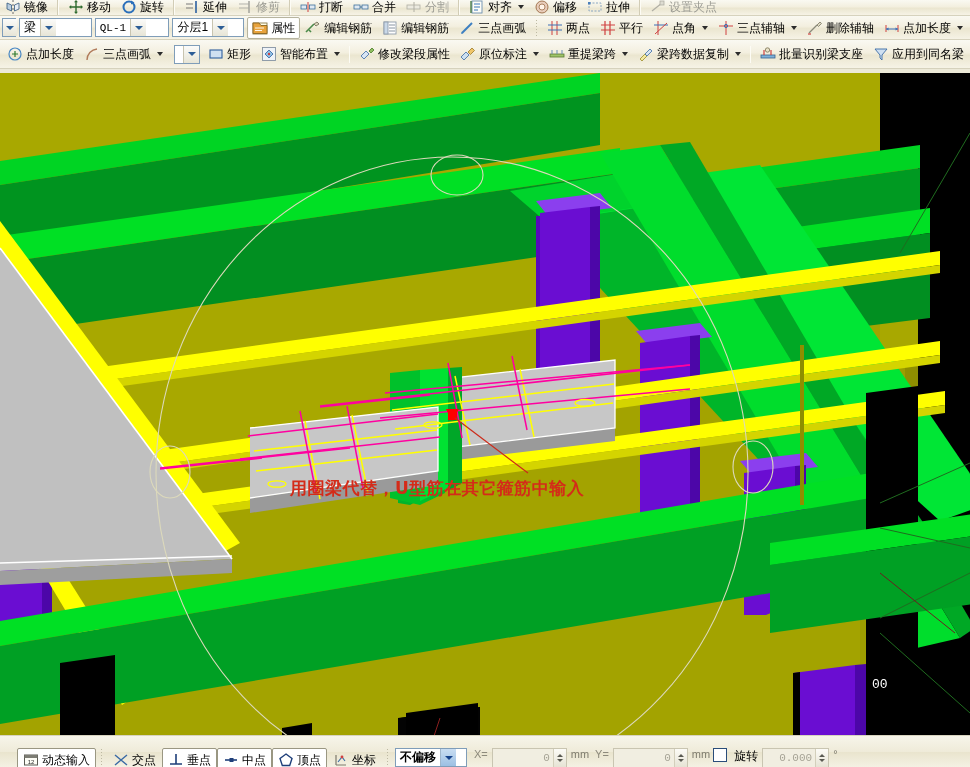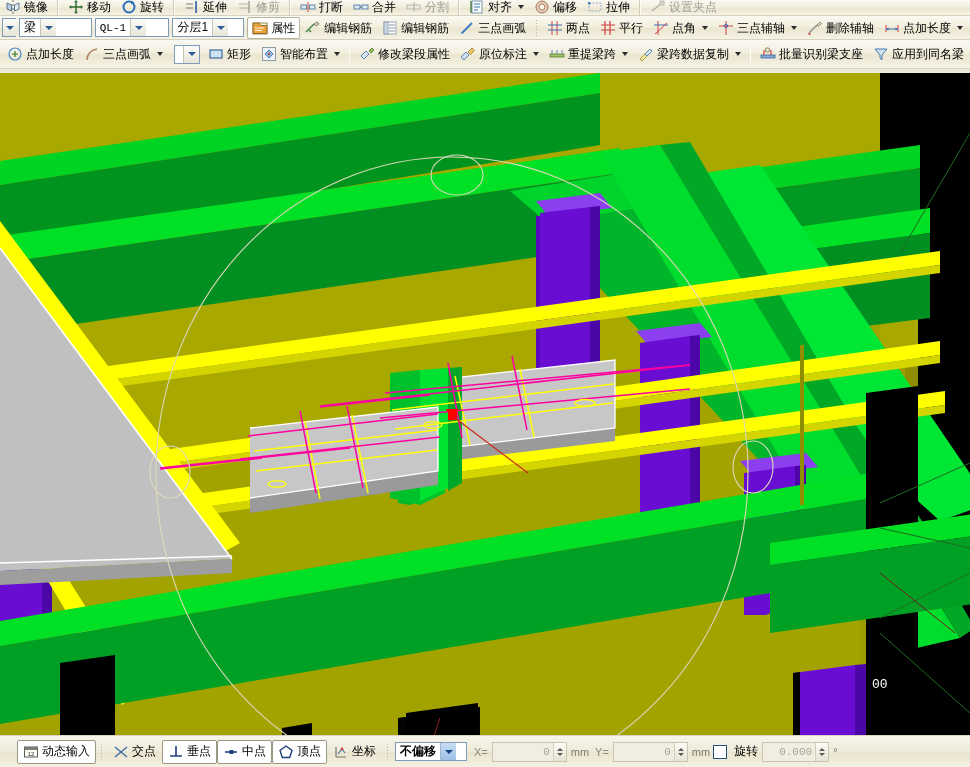--- a/index.html
+++ b/index.html
@@ -90,21 +90,21 @@
     background:#000;overflow:hidden;
   }
   #viewport svg{position:absolute;left:0;top:0;}
 
   
   #statusbar{
     position:absolute;left:0;top:735px;width:970px;height:32px;
     box-sizing:border-box;
     background:linear-gradient(to bottom,#f7f5ea 0%,#efebd9 50%,#e9e4cd 51%,#f4f1e3 100%);
     border-top:1px solid #d8d4bf;
-    display:flex;align-items:center;padding:4px 2px;
+    display:flex;align-items:flex-start;padding:12px 2px;
     white-space:nowrap;overflow:hidden;
   }
   .sbtn{
     display:inline-flex;align-items:center;gap:3px;
     height:22px;padding:0 5px;font-size:12px;color:#000;
     border:1px solid transparent;border-radius:2px;cursor:default;
   }
   .sbtn.on{
     border:1px solid #9a9782;background:#ffffff;
   }
@@ -693,20 +693,21 @@
 
         <line x1="880" y1="430" x2="970" y2="390" stroke="#1f6b1f" stroke-width="1"></line>
         <line x1="880" y1="455" x2="970" y2="475" stroke="#1f6b1f" stroke-width="1"></line>
         <line x1="880" y1="545" x2="970" y2="500" stroke="#1f6b1f" stroke-width="1"></line>
         <line x1="880" y1="560" x2="970" y2="640" stroke="#1f6b1f" stroke-width="1"></line>
         <line x1="880" y1="500" x2="955" y2="560" stroke="#6b1f1f" stroke-width="1"></line>
         <line x1="900" y1="180" x2="970" y2="60" stroke="#1f6b1f" stroke-width="1"></line>
       </g>
     </svg>
 
+    <div class="annot" style="left:290px;top:404px;">用圈梁代替，U型筋在其它箍筋中输入</div>
 
     <div class="vp-text" style="left:872px;top:604px;font-family:'Liberation Mono','DejaVu Sans Mono',monospace;">00</div>
   </div>
 
   <div id="statusbar">
     <span class="sbtn" style="padding-left:0;width:8px;overflow:hidden;"></span>
 
     <span class="sbtn on">
       <span class="ico">
           <svg width="16" height="16" viewBox="0 0 16 16">

